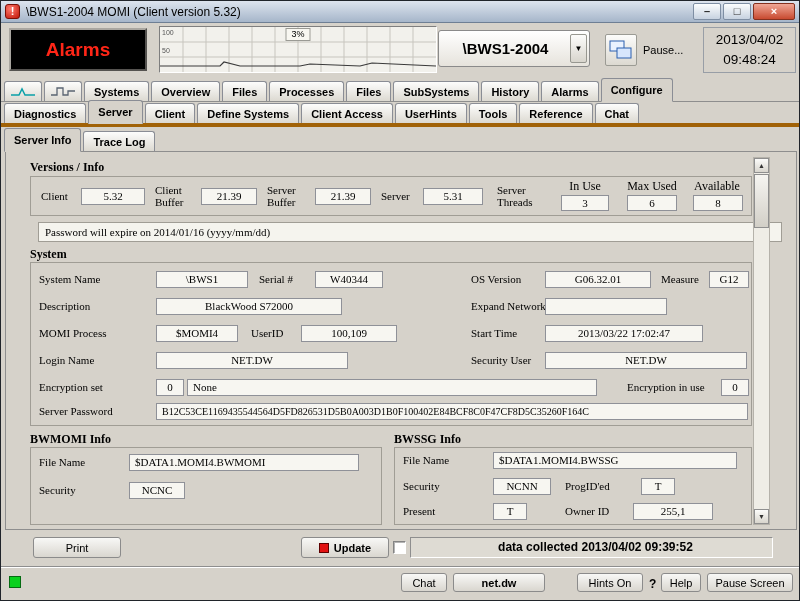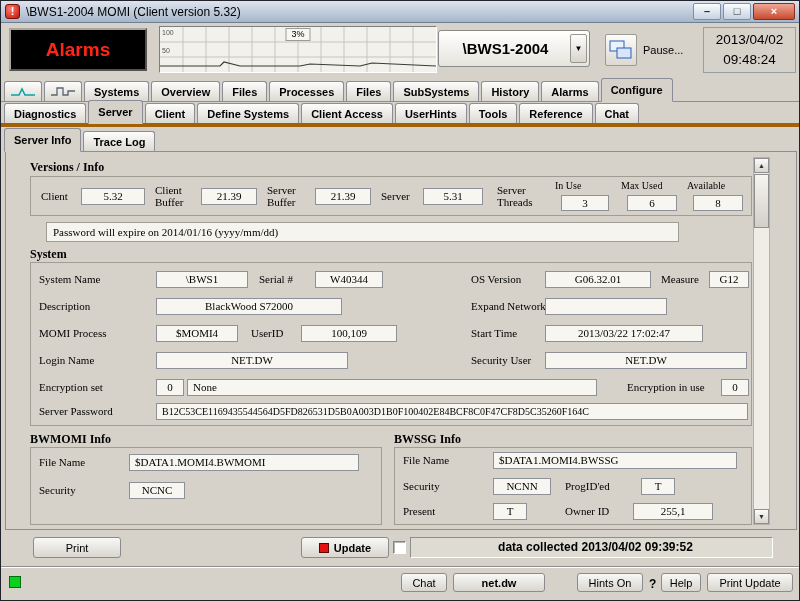--- a/index.html
+++ b/index.html
@@ -65,21 +65,21 @@
   #panel { position:absolute; top:150px; left:4px; width:792px; height:379px;
     border:1px solid #8e8e8e; background:#d6d2ca;font-family:Liberation Serif, serif; }
   .sect-title { position:absolute; font-weight:bold; font-size:12px; white-space:nowrap; }
   .gbox { position:absolute; border:1px solid #a09d95; }
   .lbl { position:absolute; height:17px; line-height:17px; font-size:11px; white-space:nowrap; }
   .lbl2 { position:absolute; font-size:11px; line-height:12px; }
   .field { position:absolute; height:17px; line-height:15px; font-size:11px;
     background:#f7f6f1; border:1px solid #8f9198; text-align:center; overflow:hidden; white-space:nowrap; }
   .field.tleft { text-align:left; padding-left:5px; }
   .field.small { font-size:10px; }
-  .colhdr { position:absolute; font-size:10px; text-align:left; line-height:12px; }
+  .colhdr { position:absolute; font-size:12px; text-align:center; line-height:12px; }
   .note { position:absolute; height:20px; line-height:18px; font-size:11px;
     background:#f5f4ee; border:1px solid #a09d95; padding-left:6px; white-space:nowrap; }
   
   .sb { position:absolute; right:26px; top:5px; width:17px; height:368px;
     background:#efede6; border:1px solid #b5b2aa; }
   .sb-btn { position:absolute; left:0; width:15px; height:15px;
     background:linear-gradient(#fcfcfa,#d8d5cd); border:1px solid #8f8f8f;
     font-size:7px; text-align:center; line-height:14px; color:#333; }
   .sb-up { top:0; } .sb-down { bottom:0; }
   .sb-thumb { position:absolute; left:0; top:16px; width:15px; height:54px;
@@ -216,21 +216,21 @@
       <span class="lbl" style="left:350px;top:11px">Server</span>
       <span class="field" style="left:392px;top:11px;width:60px">5.31</span>
       <span class="lbl2" style="left:466px;top:7px;width:48px">Server Threads</span>
       <span class="colhdr" style="left:524px;top:3px;width:60px">In Use</span>
       <span class="field" style="left:530px;top:18px;width:48px;height:16px">3</span>
       <span class="colhdr" style="left:590px;top:3px;width:62px">Max Used</span>
       <span class="field" style="left:596px;top:18px;width:50px;height:16px">6</span>
       <span class="colhdr" style="left:656px;top:3px;width:60px">Available</span>
       <span class="field" style="left:662px;top:18px;width:50px;height:16px">8</span>
     </div>
-    <div class="note" style="left:40px;top:70px;width:633px">Password will expire on 2014/01/16  (yyyy/mm/dd)</div>
+    <div class="note" style="left:32px;top:70px;width:744px">Password will expire on 2014/01/16  (yyyy/mm/dd)</div>
 
     <span class="sect-title" style="left:24px;top:95px">System</span>
     <div class="gbox" style="left:24px;top:110px;width:722px;height:164px">
       <span class="lbl" style="left:8px;top:8px">System Name</span>
       <span class="field" style="left:125px;top:8px;width:92px">\BWS1</span>
       <span class="lbl" style="left:228px;top:8px">Serial #</span>
       <span class="field" style="left:284px;top:8px;width:68px">W40344</span>
       <span class="lbl" style="left:440px;top:8px">OS Version</span>
       <span class="field" style="left:514px;top:8px;width:106px">G06.32.01</span>
       <span class="lbl" style="left:630px;top:8px">Measure</span>
@@ -302,16 +302,16 @@
     <span class="statusfield" style="left:409px;top:7px;width:363px">data collected 2013/04/02 09:39:52</span>
   </div>
 
   <div id="statusbar">
     <span class="sled"></span>
     <span class="btn" style="left:400px;top:5px;width:46px;height:19px">Chat</span>
     <span class="btn" style="left:452px;top:5px;width:92px;height:19px;font-weight:bold">net.dw</span>
     <span class="btn" style="left:576px;top:5px;width:66px;height:19px">Hints On</span>
     <span class="qmark" style="left:648px">?</span>
     <span class="btn" style="left:660px;top:5px;width:40px;height:19px">Help</span>
-    <span class="btn" style="left:706px;top:5px;width:86px;height:19px">Print Update</span>
+    <span class="btn" style="left:706px;top:5px;width:86px;height:19px">Pause Screen</span>
   </div>
 
 </div>
 
 </body></html>

